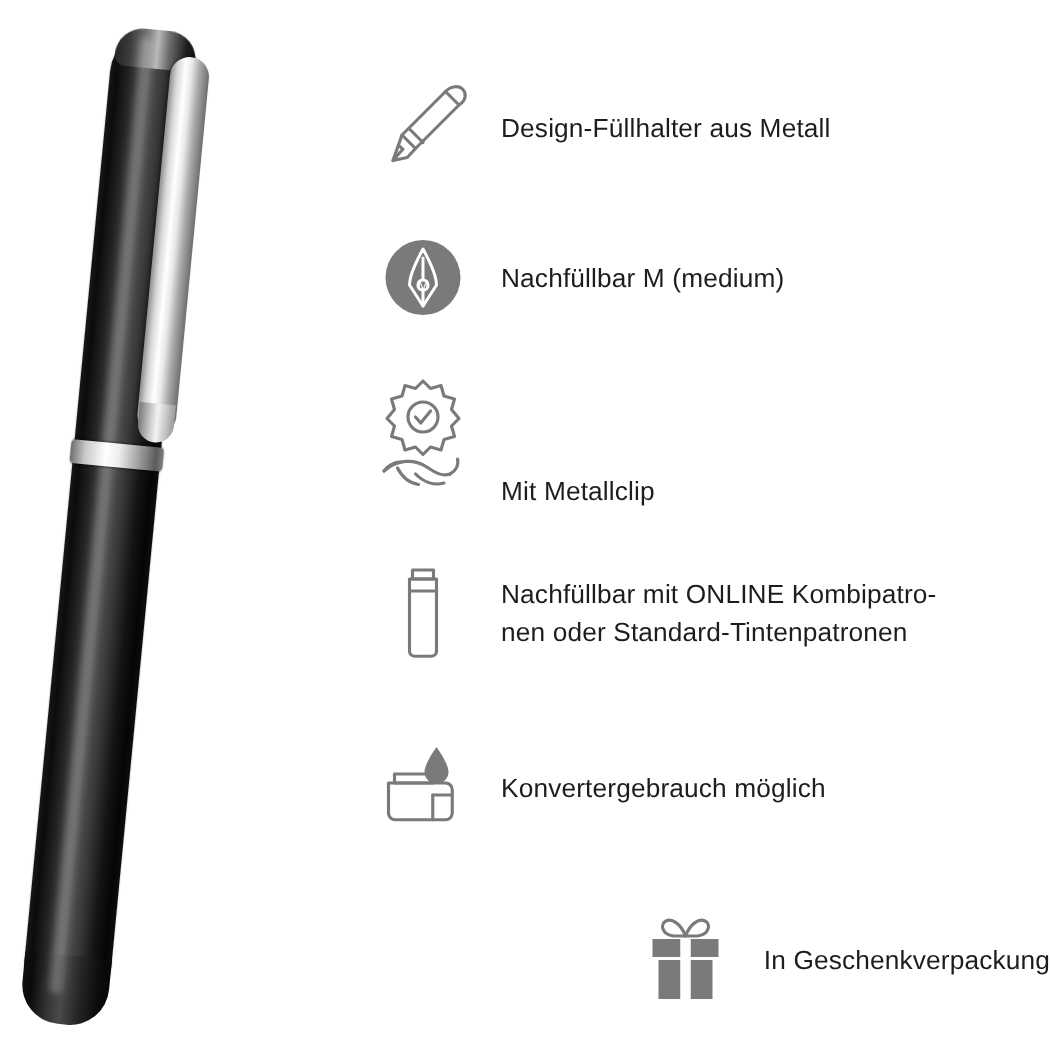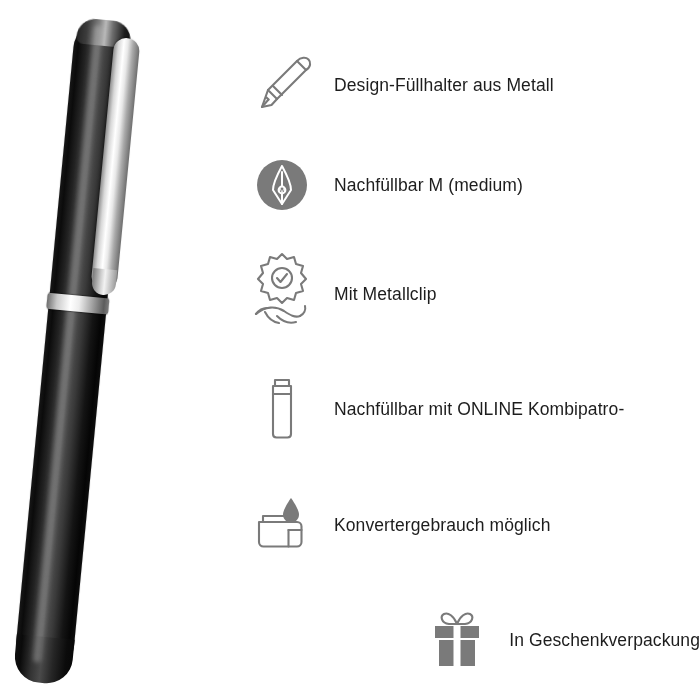--- a/index.html
+++ b/index.html
@@ -169,21 +169,21 @@
     color: #1d1d1d;
     letter-spacing: .1px;
     max-width: 330px;
   }
 
   .feature-text .line2 { display: block; }
 
   
   .f0 { top: 52px; }
   .f1 { top: 152px; }
-  .f2 { top: 248px; }
+  .f2 { top: 248px; align-items: flex-end; }
   .f3 { top: 372px; align-items: center; }
   .f4 { top: 490px; }
   .f5 { top: 604px; justify-content: flex-end; }
 
   svg { display: block; }
 </style>
 </head>
 <body>
 
 <div id="product-figure">
@@ -257,20 +257,21 @@
     <div class="feature f3">
       <div class="feature-icon">
         <svg width="66" height="74" viewBox="0 0 66 74" fill="none" stroke="#7a7a7a" stroke-width="2.1" stroke-linecap="round" stroke-linejoin="round">
           <path d="M26 8 H40 V14 H26 Z"></path>
           <path d="M24 14 H42 V62 C42 64 40.5 65.5 38.5 65.5 H27.5 C25.5 65.5 24 64 24 62 Z"></path>
           <path d="M24 22 H42"></path>
         </svg>
       </div>
       <div class="feature-text">
         <span>Nachfüllbar mit ONLINE Kombipatro-</span>
+        <span class="line2">nen oder Standard-Tintenpatronen</span>
       </div>
     </div>
 
     <div class="feature f4">
       <div class="feature-icon">
         <svg width="70" height="70" viewBox="0 0 70 70" fill="none" stroke="#7a7a7a" stroke-width="2.1" stroke-linecap="round" stroke-linejoin="round">
           <path d="M44 8 C44 8 52 19 52 24.5 C52 29 48.5 32.5 44 32.5 C39.5 32.5 36 29 36 24.5 C36 19 44 8 44 8 Z" fill="#7a7a7a" stroke="none"></path>
           <path d="M16 26 H38 C40 26 41.5 27.5 41.5 29.5 V32 H16 Z"></path>
           <path d="M12 32 H50 C52.5 32 54.5 34 54.5 36.5 V52 C54.5 54.5 52.5 56.5 50 56.5 H16.5 C14 56.5 12 54.5 12 52 Z"></path>
           <path d="M41.5 40 H54.5"></path>

